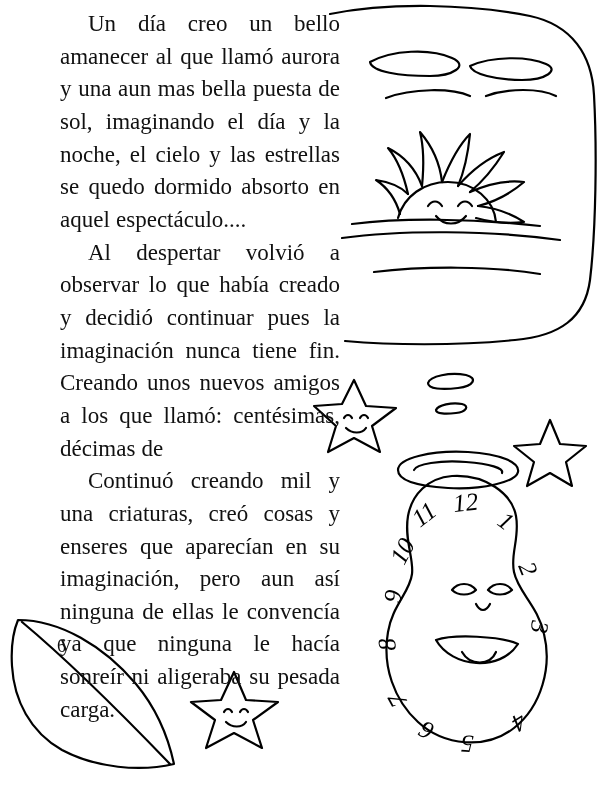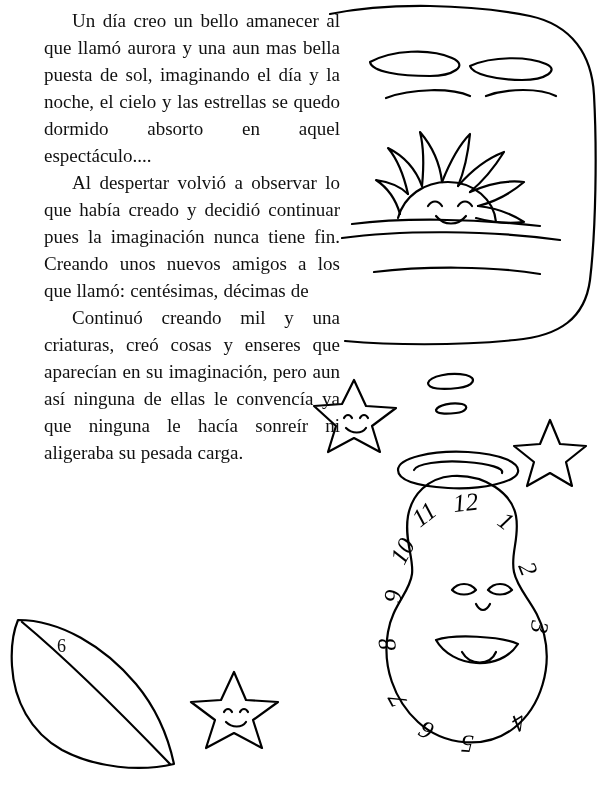--- a/index.html
+++ b/index.html
@@ -17,24 +17,24 @@
     background: #ffffff;
     overflow: hidden;
   }
   .text-column {
     position: absolute;
     left: 44px;
     top: 8px;
     width: 296px;
   }
   .para {
-    margin: 0 0 0 0;
+    margin: 0 0 0 16px;
     text-indent: 28px;
     text-align: justify;
-    font-size: 19px;
+    font-size: 23px;
     line-height: 1.42;
     color: #111111;
     word-spacing: 0.02em;
   }
   .page-number {
     position: absolute;
     left: 57px;
     top: 636px;
     font-size: 18px;
     color: #111111;

